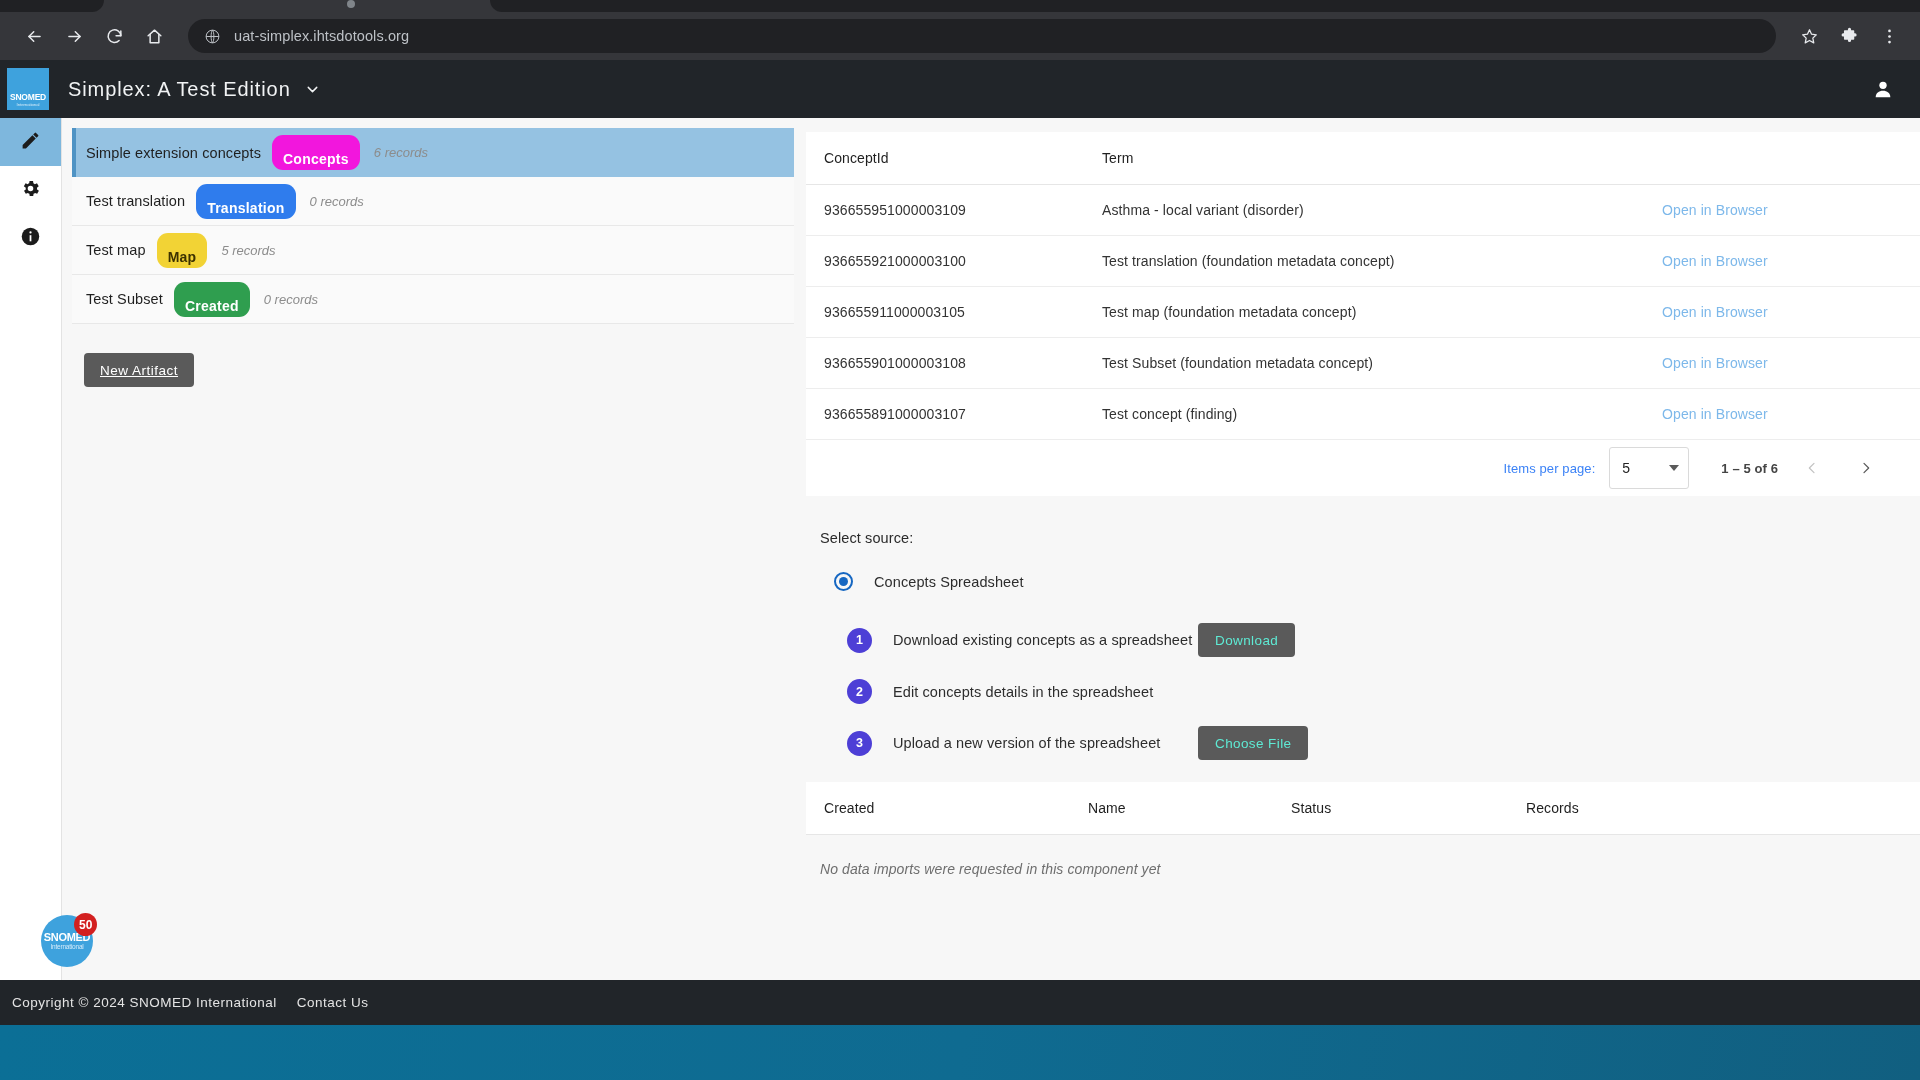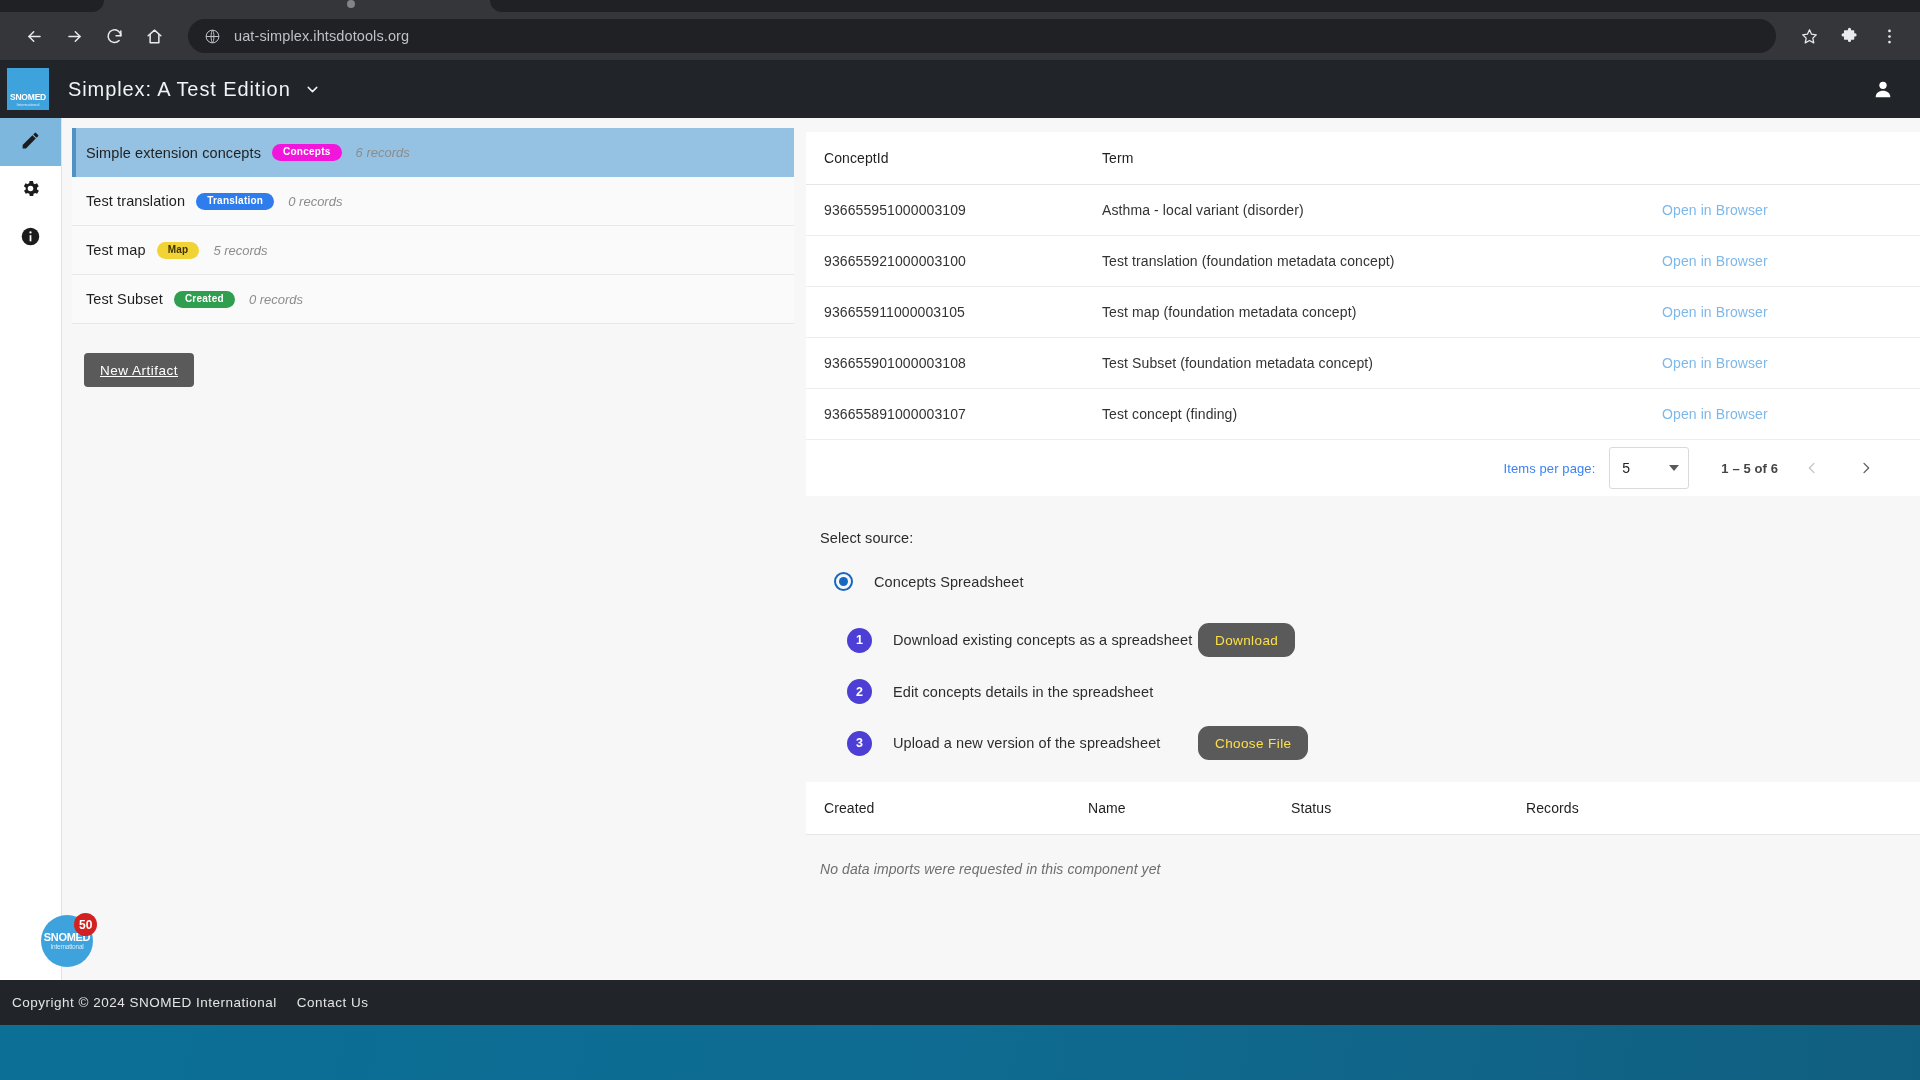--- a/index.html
+++ b/index.html
@@ -48,21 +48,21 @@
   .rail{width:62px;flex:0 0 62px;background:#ffffff;border-right:1px solid #e3e3e3;padding-top:0;}
   .rail-item{height:48px;display:flex;align-items:center;justify-content:center;}
   .rail-item.active{background:#7eb7dd;}
   .rail-item svg{width:21px;height:21px;fill:#1c1c1c;}
 
   .leftcol{width:740px;flex:0 0 740px;background:#f7f7f7;padding:10px 0 0 10px;}
   .artifact-list{width:722px;}
   .artifact{height:49px;display:flex;align-items:center;padding-left:14px;border-bottom:1px solid #e8e8e8;background:#fafafa;}
   .artifact.selected{background:#95c2e2;border-bottom:none;border-left:4px solid #4f93c4;padding-left:10px;}
   .artifact .aname{font-size:14.5px;color:#1f1f1f;letter-spacing:.1px;}
-  .badge{margin-left:11px;border-radius:11px;padding:3px 11px 4px;font-size:10px;font-weight:bold;color:#fff;letter-spacing:.25px;line-height:1;}
+  .badge{margin-left:11px;border-radius:11px;padding:17px 11px 4px;font-size:14px;font-weight:bold;color:#fff;letter-spacing:.25px;line-height:1;}
   .badge.concepts{background:#f216dd;}
   .badge.translation{background:#2f7ced;}
   .badge.map{background:#f2d335;color:#3d3200;}
   .badge.subset{background:#2f9e4f;}
   .records{margin-left:14px;font-size:13px;font-style:italic;color:#8c8c8c;}
   .new-artifact{margin:29px 0 0 12px;background:#5a5a5a;color:#fff;border:none;border-radius:4px;
                 height:34px;padding:0 16px;font-size:13.5px;font-family:inherit;letter-spacing:.5px;cursor:pointer;text-decoration:underline;}
 
   .rightcol{flex:1 1 auto;padding:14px 0 0 0;position:relative;}
 
@@ -95,21 +95,21 @@
   .selsrc{font-size:14.5px;color:#2a2a2a;margin-bottom:26px;letter-spacing:.1px;}
   .radio-row{display:flex;align-items:center;margin-left:14px;margin-bottom:32px;cursor:pointer;}
   .radio{width:19px;height:19px;border-radius:50%;border:2px solid #1667c2;display:flex;align-items:center;justify-content:center;flex:0 0 auto;}
   .radio .dot{width:9px;height:9px;border-radius:50%;background:#1667c2;}
   .radio-label{margin-left:21px;font-size:14.5px;color:#2d2d2d;letter-spacing:.1px;}
 
   .step{display:flex;align-items:center;margin-left:27px;margin-bottom:22px;}
   .step-num{width:25px;height:25px;border-radius:50%;background:#4d3fd6;color:#fff;font-size:12.5px;font-weight:bold;
             display:flex;align-items:center;justify-content:center;flex:0 0 auto;}
   .step-text{margin-left:21px;font-size:14.5px;color:#2d2d2d;letter-spacing:.1px;width:305px;}
-  .step-btn{background:#5a5a5a;color:#fde047;border:none;border-radius:11px;height:34px;padding:0 17px;
+  .step-btn{background:#5a5a5a;color:#5eead4;border:none;border-radius:4px;height:34px;padding:0 17px;
             font-size:13.5px;font-family:inherit;letter-spacing:.4px;cursor:pointer;}
 
   .imports-card{background:#fff;margin-top:22px;margin-left:4px;}
   .imports-empty{font-size:14px;font-style:italic;color:#6e6e6e;padding:26px 0 0 18px;letter-spacing:.1px;}
 
   .col-created{width:282px;padding-left:18px !important;}
   .col-name{width:203px;}
   .col-status{width:235px;}
   .col-records{width:auto;}
 

